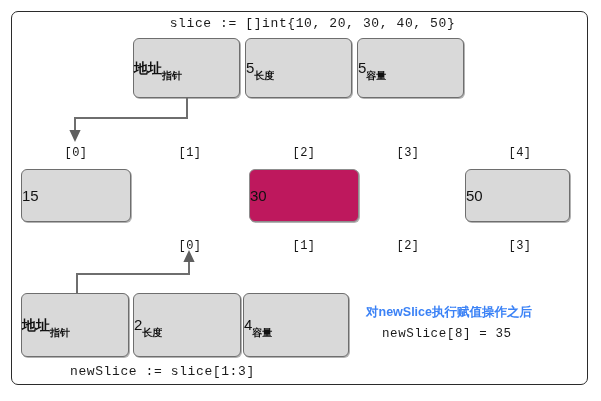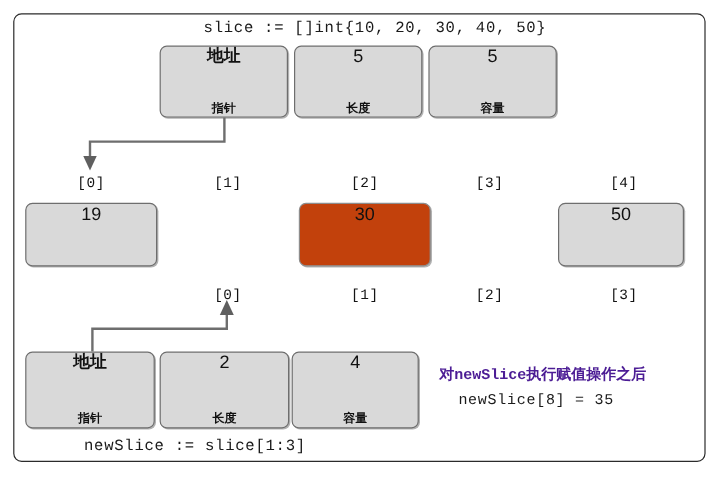--- a/index.html
+++ b/index.html
@@ -29,47 +29,47 @@
   .code-text {
     position: absolute;
     font-family: "Liberation Mono", "DejaVu Sans Mono", monospace;
     font-size: 13px;
     color: #1a1a1a;
     letter-spacing: 0.6px;
     white-space: nowrap;
   }
   .cn-text {
     position: absolute;
-    font-family: Liberation Mono, monospace;
+    font-family: Liberation Sans, sans-serif;
     font-size: 13px;
-    color: #4c1d95;
+    color: #3b82f6;
     white-space: nowrap;
     font-weight: bold;
   }
   .title-code {
     top: 16px;
     left: 12px;
     width: 601px;
     text-align: center;
   }
   
   .box {
     position: absolute;
     box-sizing: border-box;
     background: #d9d9d9;
     border: 1px solid #6e6e6e;
     border-radius: 6px;
     box-shadow: 1px 1px 0 rgba(0,0,0,0.30);
     display: flex;
-    flex-direction: column;
+    flex-direction: row;
     align-items: center;
-    justify-content: space-between;
+    justify-content: flex-start;
   }
   .box.light {
-    background: #c2410c;
+    background: #be185d;
     border-color: #8d8d8d;
   }
   .box .val {
     font-family: "DejaVu Sans", sans-serif;
     font-size: 14px;
     color: #111111;
     line-height: 1.15;
     font-weight: bold;
   }
   .box .val.num {
@@ -155,21 +155,21 @@
     <span class="sub">容量</span>
   </div>
 
   <div class="idx idx-top" style="left:46px;">[0]</div>
   <div class="idx idx-top" style="left:160px;">[1]</div>
   <div class="idx idx-top" style="left:274px;">[2]</div>
   <div class="idx idx-top" style="left:378px;">[3]</div>
   <div class="idx idx-top" style="left:490px;">[4]</div>
 
   <div class="box arr-cell c0">
-    <span class="cell-val">19</span>
+    <span class="cell-val">15</span>
   </div>
   <div class="box arr-cell c2 light">
     <span class="cell-val">30</span>
   </div>
   <div class="box arr-cell c4">
     <span class="cell-val">50</span>
   </div>
 
   <div class="idx idx-bot" style="left:160px;">[0]</div>
   <div class="idx idx-bot" style="left:274px;">[1]</div>

